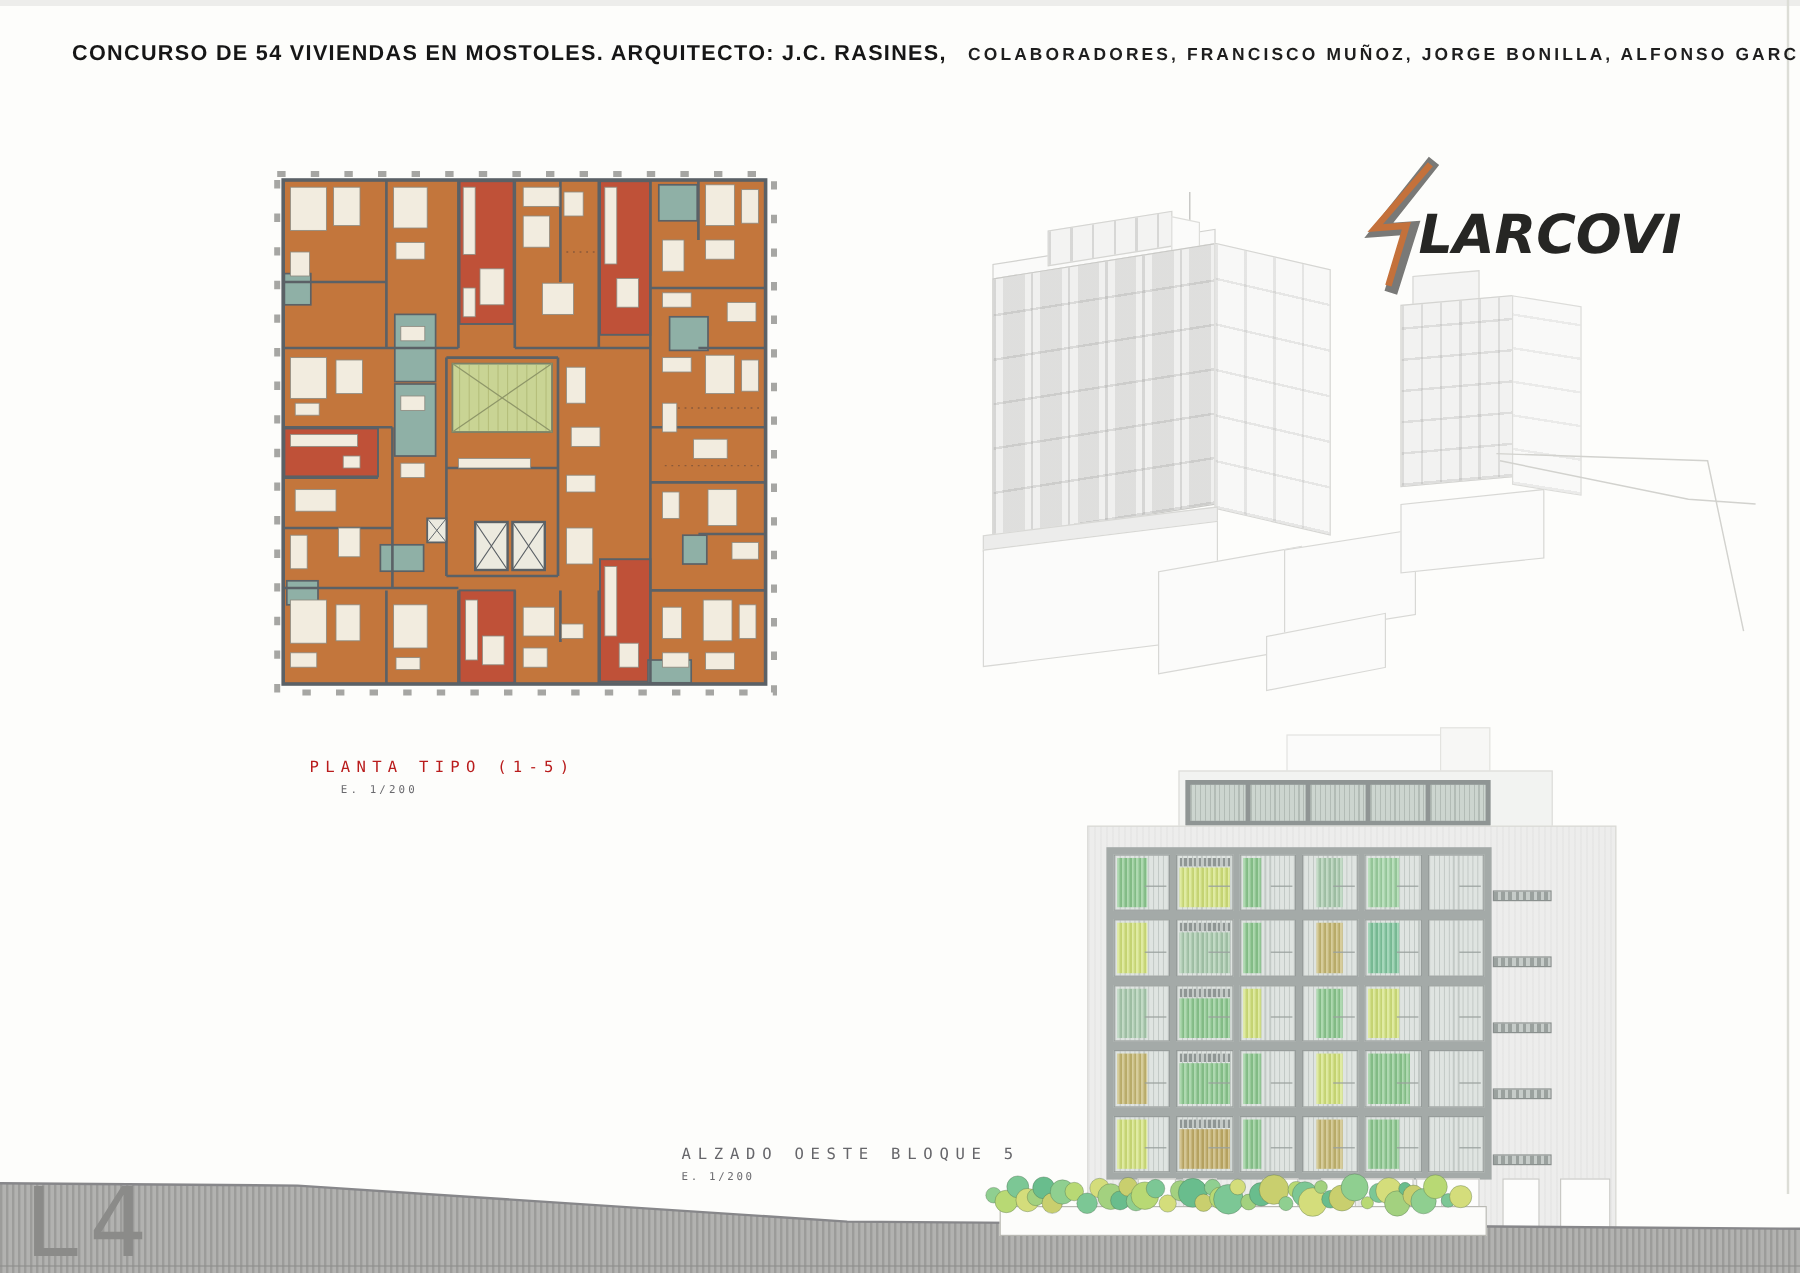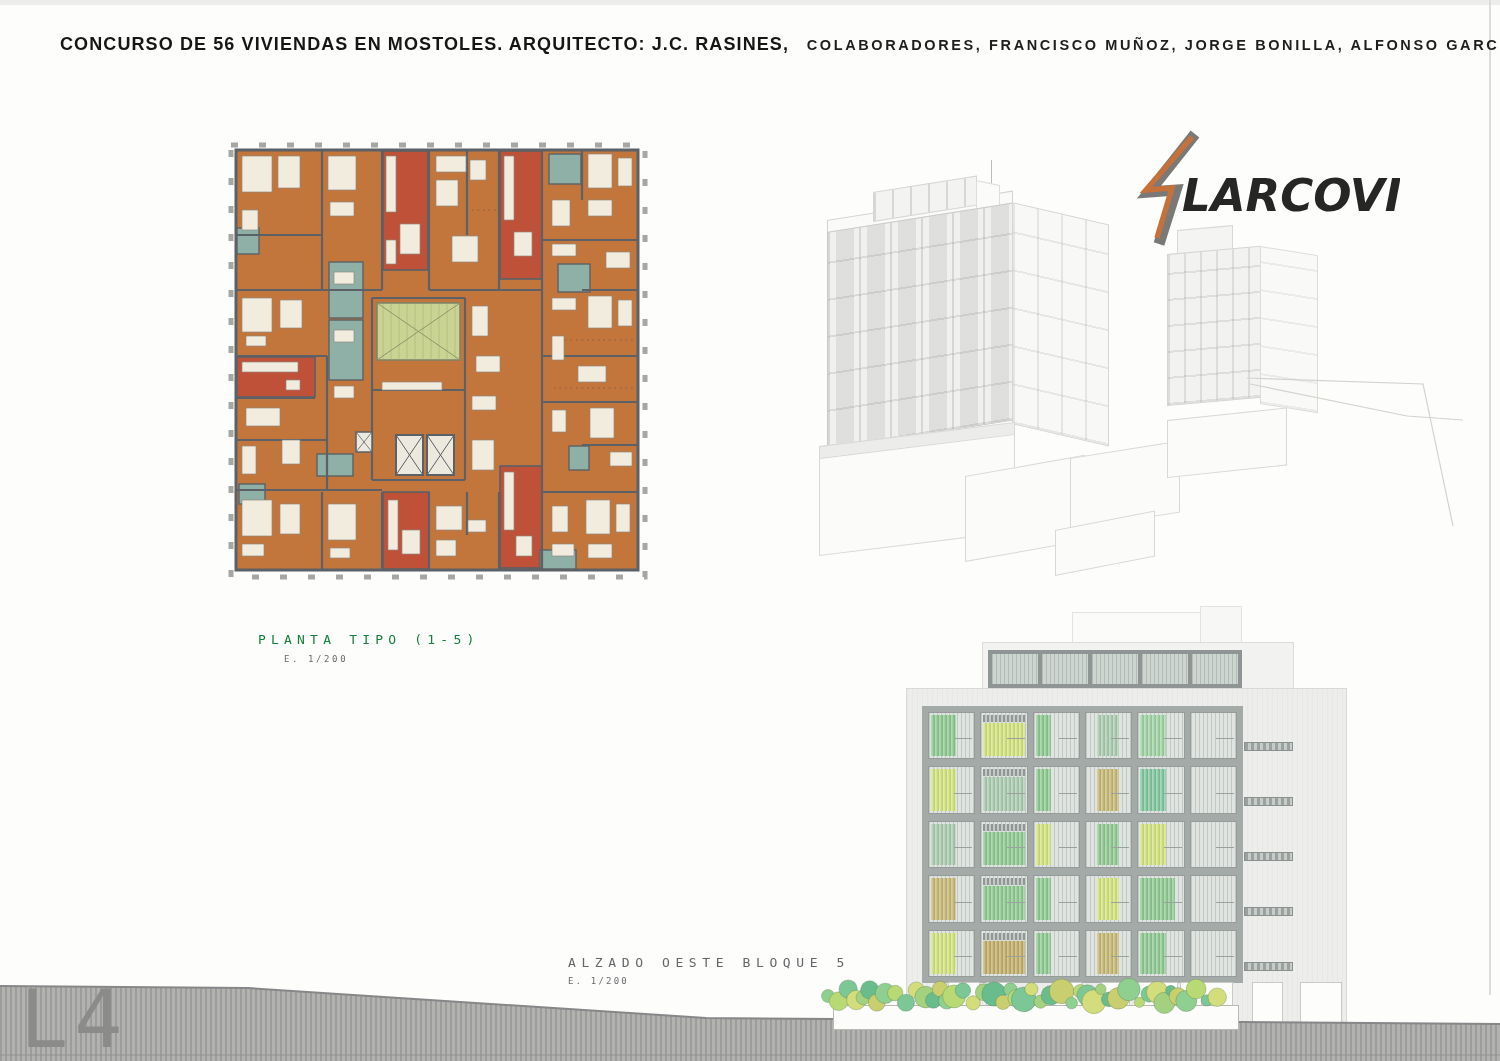--- a/index.html
+++ b/index.html
@@ -13,21 +13,21 @@
 
   
   #titlebar{left:60px;top:34px;white-space:nowrap;z-index:6}
   #title-main{font-family:"Liberation Sans",sans-serif;font-weight:bold;font-size:18px;
      letter-spacing:1.1px;color:#161616}
   #title-collab{font-family:"Liberation Sans",sans-serif;font-weight:bold;font-size:14.5px;
      letter-spacing:2.6px;color:#1e1e1e;margin-left:8px}
 
   
   #plan-wrap{left:222px;top:140px;width:446px;height:456px;z-index:2}
-  #plan-caption{left:258px;top:632px;font-size:13px;letter-spacing:5.2px;color:#15803d;z-index:2}
+  #plan-caption{left:258px;top:632px;font-size:13px;letter-spacing:5.2px;color:#b91c1c;z-index:2}
   #plan-scale{left:284px;top:654px;font-size:9px;letter-spacing:2.6px;color:#6a6a6e;z-index:2}
 
   
   #render3d{left:815px;top:158px;width:685px;height:430px;z-index:2}
   #render3d .f{position:absolute;box-sizing:border-box;transform-origin:left top}
   .bA-left{left:12px;top:74px;width:186px;height:218px;transform:skewY(-9deg);
      background-color:#f0f0ef;border:1px solid #c9c9c6;
      background-image:
        repeating-linear-gradient(0deg, rgba(140,140,138,.22) 0 2px, transparent 2px 37px),
        repeating-linear-gradient(90deg, rgba(140,140,138,.26) 0 2px, transparent 2px 31px),
@@ -101,21 +101,21 @@
   #bushes{left:818px;top:960px;width:430px;height:72px;z-index:4}
   #sheetno{left:20px;top:980px;font-size:80px;letter-spacing:6px;color:#8b8b89;z-index:6;line-height:1}
 </style>
 </head>
 <body>
 
 <div class="abs" id="edge-top"></div>
 <div class="abs" id="edge-right"></div>
 
 <header class="abs" id="titlebar">
-  <span id="title-main">CONCURSO DE 56 VIVIENDAS EN MOSTOLES. ARQUITECTO: J.C. RASINES,</span>
+  <span id="title-main">CONCURSO DE 54 VIVIENDAS EN MOSTOLES. ARQUITECTO: J.C. RASINES,</span>
   <span id="title-collab">COLABORADORES, FRANCISCO MUÑOZ, JORGE BONILLA, ALFONSO GARCIA, LUIS CABAU</span>
 </header>
 
 <div class="abs" id="plan-wrap">
   <svg id="plan-svg" width="446" height="456" viewBox="0 0 446 456">
 
     <rect x="9" y="5" width="414" height="432" fill="none" stroke="#a6a6a3" stroke-width="5" stroke-dasharray="7 21"></rect>
 
     <rect x="14" y="10" width="402" height="420" fill="#c3763c" stroke="#5b6166" stroke-width="3"></rect>
 

